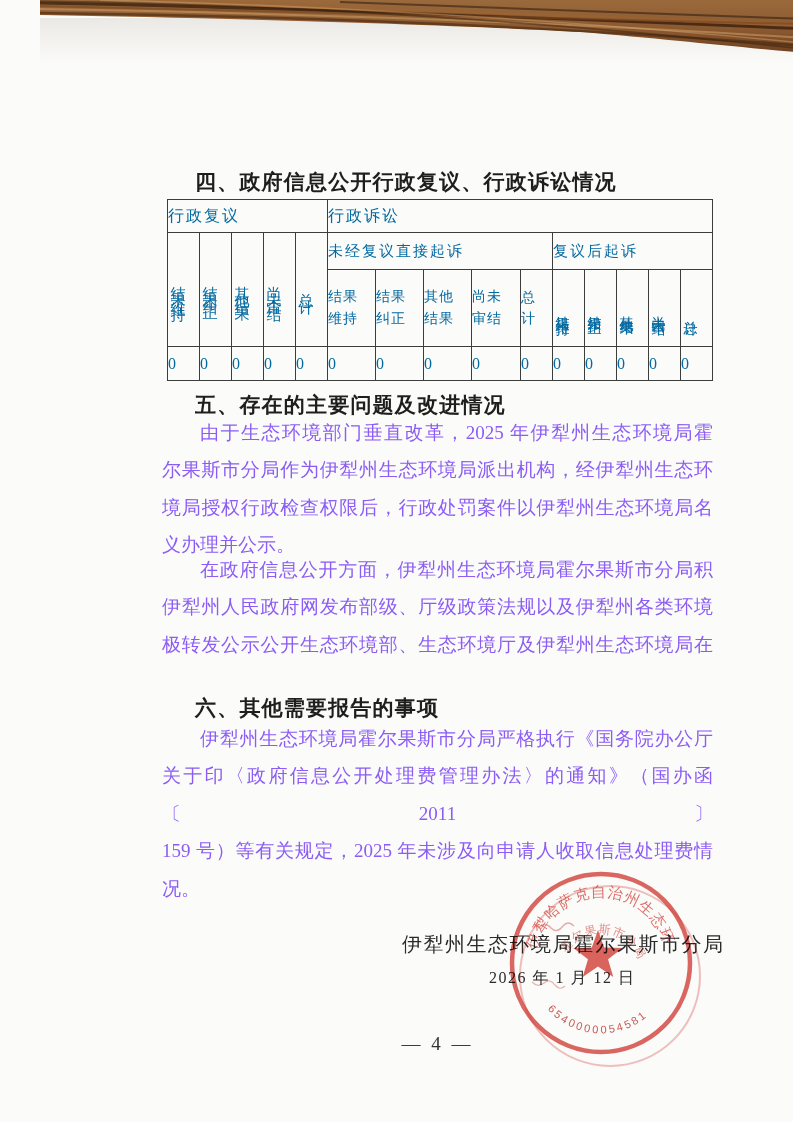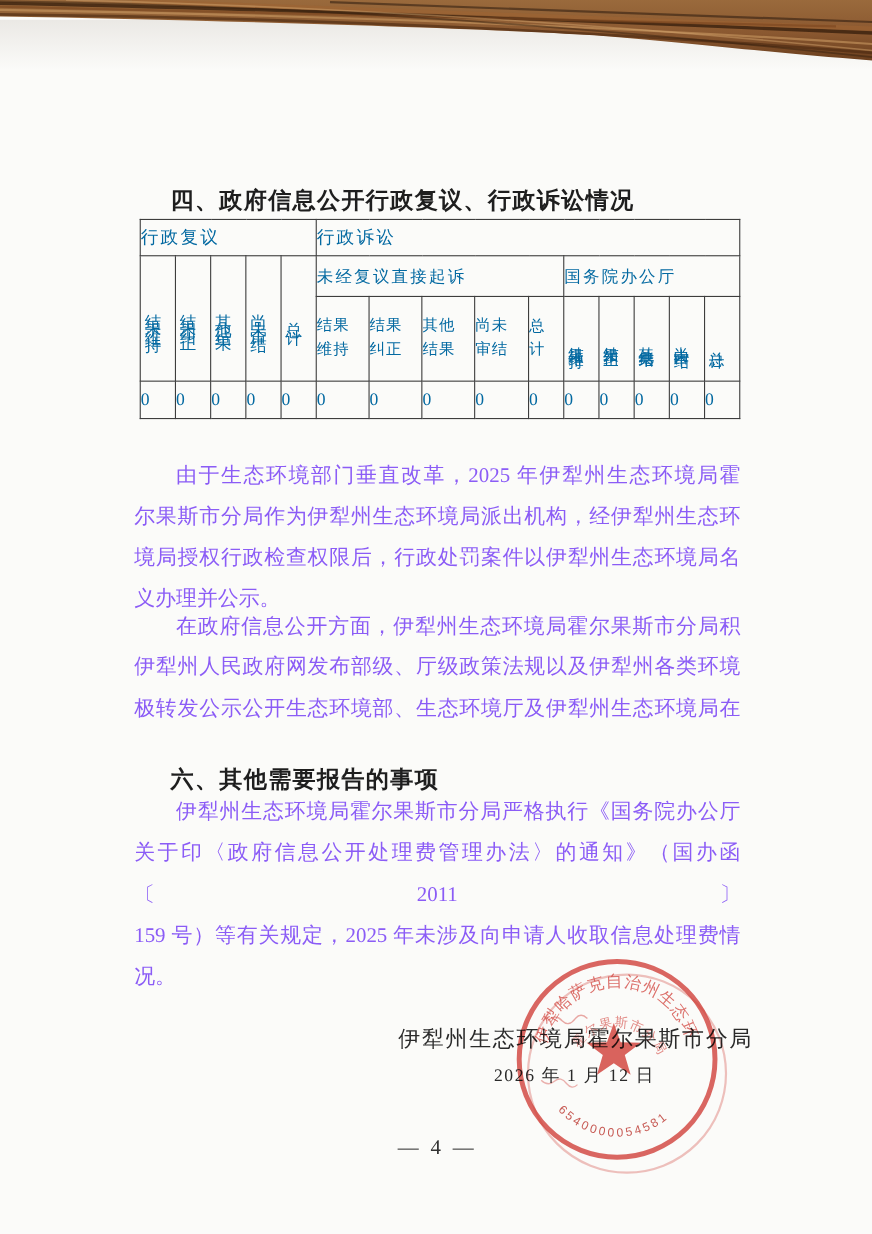--- a/index.html
+++ b/index.html
@@ -3,21 +3,21 @@
 <meta charset="utf-8">
 <style>
   html, body {
     margin: 0; padding: 0;
     width: 793px; height: 1122px;
     background: #fbfbf9;
     font-family: "Liberation Serif", serif;
     color: #262626;
     overflow: hidden;
   }
-  .page { position: relative; width: 725px; height: 1122px; }
+  .page { position: relative; width: 725px; height: 1122px; margin-left: 40px; }
 
   
   .wood { position: absolute; top: 0; left: 0; width: 793px; height: 62px; }
   .wood-shadow {
     position: absolute; top: 18px; left: 0; width: 793px; height: 46px;
     background: linear-gradient(180deg, rgba(90,70,50,.10), rgba(0,0,0,0));
   }
 
   .heading {
     position: absolute; left: 155px; width: 560px;
@@ -127,21 +127,21 @@
       <td colspan="5">行政复议</td>
       <td colspan="10">行政诉讼</td>
     </tr>
     <tr class="row-sub" style="height:37px;">
       <td rowspan="2"><span class="vspan vtall">结果维持</span></td>
       <td rowspan="2"><span class="vspan vtall">结果纠正</span></td>
       <td rowspan="2"><span class="vspan vtall">其他结果</span></td>
       <td rowspan="2"><span class="vspan vtall">尚未审结</span></td>
       <td rowspan="2"><span class="vspan vtall">总计</span></td>
       <td colspan="5">未经复议直接起诉</td>
-      <td colspan="5">国务院办公厅</td>
+      <td colspan="5">复议后起诉</td>
     </tr>
     <tr style="height:77px;">
       <td><span class="h2line">结果维持</span></td>
       <td><span class="h2line">结果纠正</span></td>
       <td><span class="h2line">其他结果</span></td>
       <td><span class="h2line">尚未审结</span></td>
       <td><span class="h2narrow">总计</span></td>
       <td><span class="vspan vshort">结果维持</span></td>
       <td><span class="vspan vshort">结果纠正</span></td>
       <td><span class="vspan vshort">其他结果</span></td>
@@ -161,20 +161,21 @@
       <td>0</td>
       <td>0</td>
       <td>0</td>
       <td>0</td>
       <td>0</td>
       <td>0</td>
     </tr>
   </tbody>
     </table>
 
+  <div class="heading" style="top:391px;">五、存在的主要问题及改进情况</div>
   <div class="para" style="top:414px;">
     <div class="bodyline first">由于生态环境部门垂直改革，2025 年伊犁州生态环境局霍</div>
     <div class="bodyline">尔果斯市分局作为伊犁州生态环境局派出机构，经伊犁州生态环</div>
     <div class="bodyline">境局授权行政检查权限后，行政处罚案件以伊犁州生态环境局名</div>
     <div class="bodyline last">义办理并公示。</div>
   </div>
   <div class="para" style="top:551px;">
     <div class="bodyline first">在政府信息公开方面，伊犁州生态环境局霍尔果斯市分局积</div>
     <div class="bodyline">伊犁州人民政府网发布部级、厅级政策法规以及伊犁州各类环境</div>
     <div class="bodyline">极转发公示公开生态环境部、生态环境厅及伊犁州生态环境局在</div>

